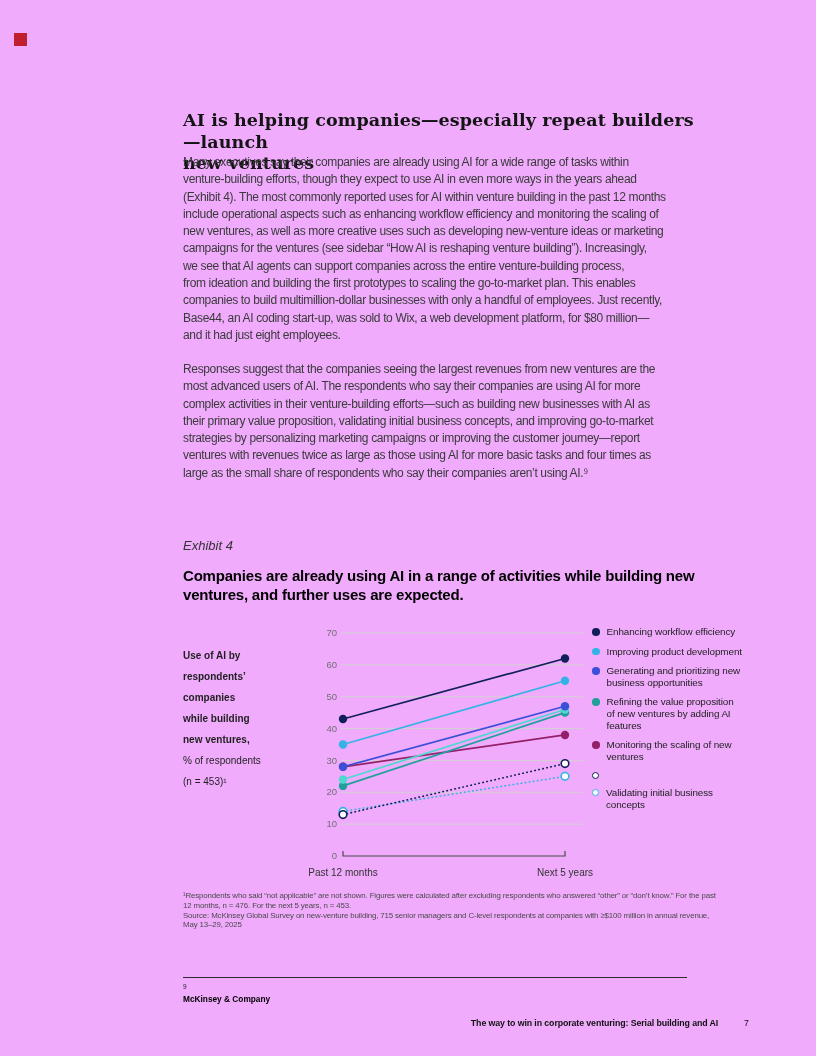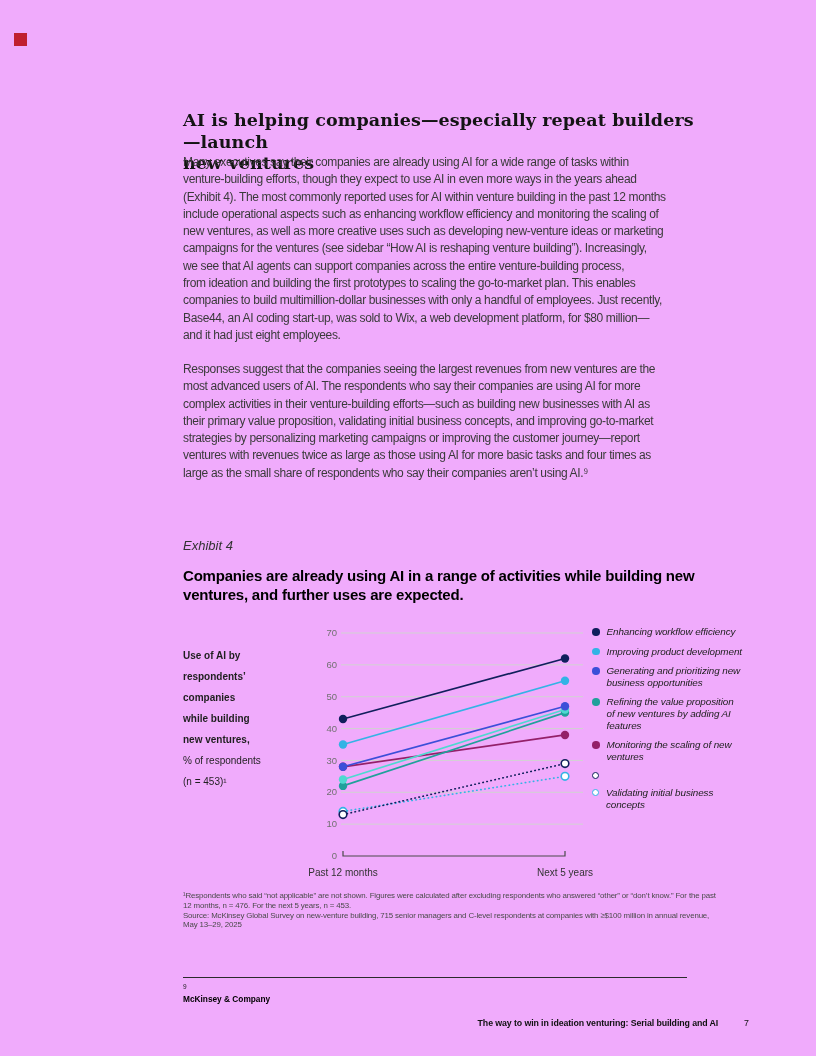--- a/index.html
+++ b/index.html
@@ -30,21 +30,21 @@
   .exhibit-label { left: 183px; top: 538px; font-size: 13px; color: #333; font-style: italic; }
   .exhibit-title {
     left: 183px; top: 566px; width: 600px;
     font-weight: bold; font-size: 15px; line-height: 19px;
     color: #000; letter-spacing: -0.2px; white-space: pre-line;
   }
   .y-axis-label { left: 183px; top: 624px; width: 130px; font-size: 10px; line-height: 21px; color: #1f1f1f; white-space: pre-line; }
   .y-axis-label .bold-part { font-weight: bold; }
   .chart-svg { left: 295px; top: 620px; }
   .legend { left: 592px; top: 626px; width: 210px; display: flex; flex-direction: column; gap: 8px; }
-  .legend-item { display: flex; align-items: flex-start; font-style: italic; }
+  .legend-item { display: flex; align-items: flex-start; }
   .legend-dot {
     flex: 0 0 auto; width: 7.5px; height: 7.5px; border-radius: 50%;
     margin-top: 2px; margin-right: 7px;
   }
   .legend-dot.open { background: #fff !important; border-width: 1.6px; border-style: solid; width: 7px; height: 7px; }
   .legend-text { font-size: 9.9px; line-height: 11.6px; color: #222; white-space: pre-line; letter-spacing: -0.1px; }
   .footnotes {
     left: 183px; top: 891px; width: 640px;
     font-size: 7.9px; line-height: 9.8px; letter-spacing: -0.15px;
     color: #4a4a4a; white-space: pre-line;
@@ -188,17 +188,17 @@
 
   <div class="abs brand">McKinsey &amp; Company</div>
 
   <div class="abs divider"></div>
 
   <div class="abs footnote9">
     <span class="fn-marker">9</span>
   </div>
 
   <div class="abs footer">
-    <span class="footer-title">The way to win in ideation venturing: Serial building and AI</span>
+    <span class="footer-title">The way to win in corporate venturing: Serial building and AI</span>
     <span class="footer-page">7</span>
   </div>
 
 </div>
 
 </body></html>

